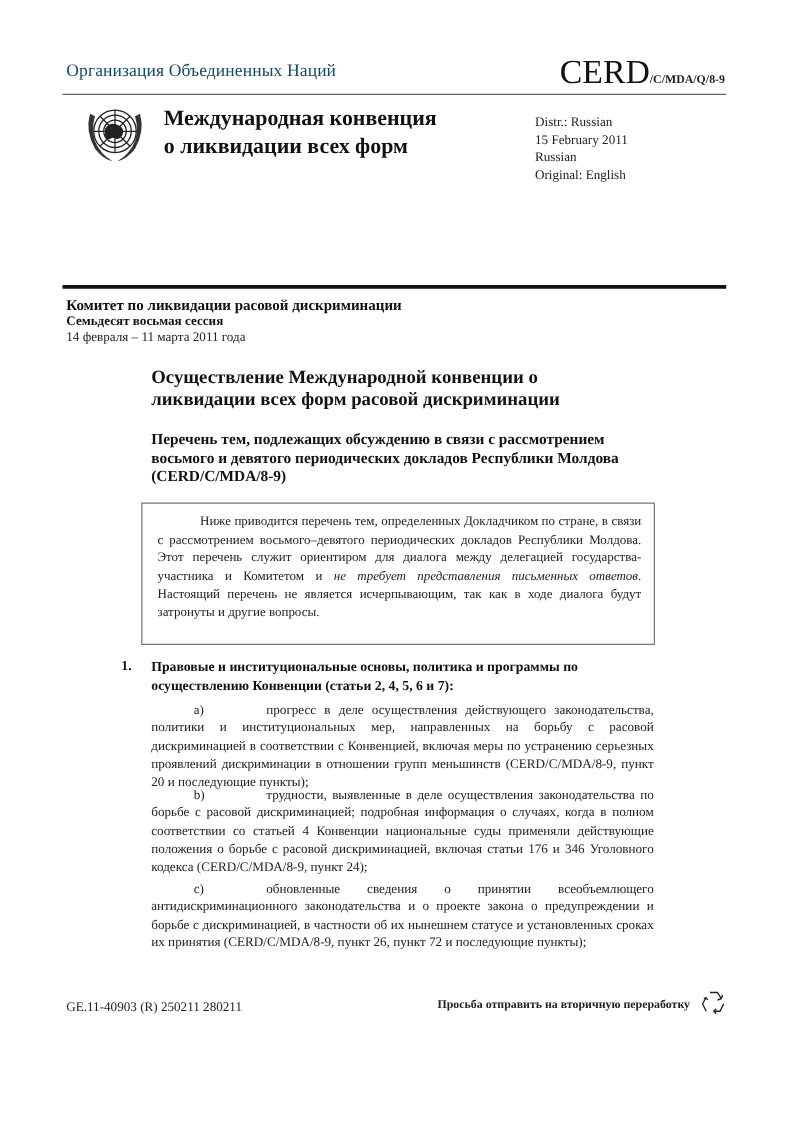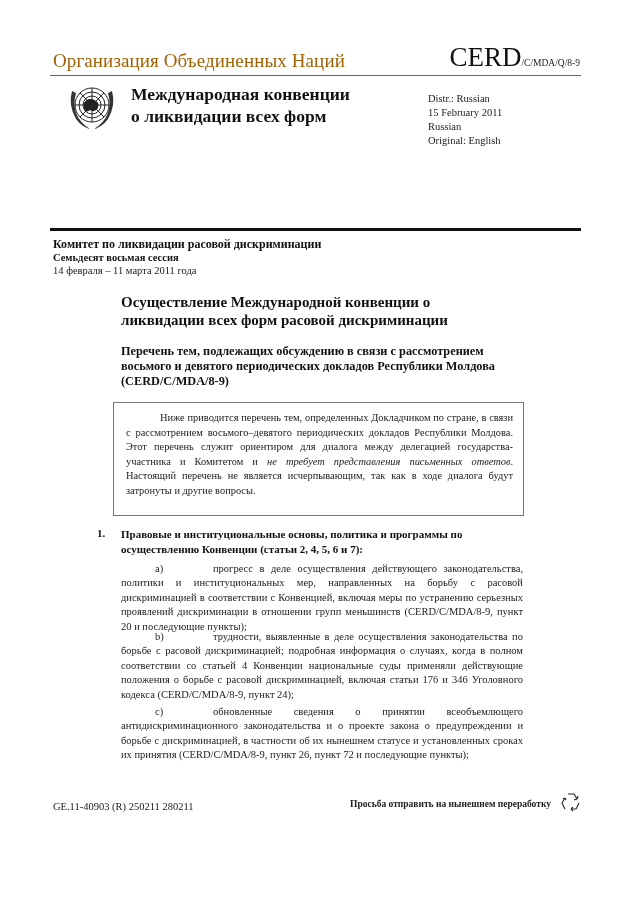--- a/index.html
+++ b/index.html
@@ -1,24 +1,24 @@
 <!DOCTYPE html>
 <html><head>
 <meta charset="utf-8">
 <style>
   html, body { margin: 0; padding: 0; background: #ffffff; }
   body { width: 640px; height: 905px; position: relative; overflow: hidden;
          font-family: "Liberation Serif", "DejaVu Serif", serif; color: #111; }
   .abs { position: absolute; }
 
   
-  .org-name { left: 53px; top: 50px; font-size: 19px; color: #a16207; letter-spacing: 0.1px; }
+  .org-name { left: 53px; top: 50px; font-size: 14px; color: #0c4a6e; letter-spacing: 0.1px; }
   .symbol { right: 60px; top: 42px; white-space: nowrap; }
   .symbol .big { font-size: 27px; color: #111; }
-  .symbol .small { font-size: 9.5px; color: #222; }
+  .symbol .small { font-size: 9.5px; color: #222; font-weight: bold; }
   .rule-top { left: 50px; top: 75px; width: 531px; height: 1px; background: #666; }
 
   .emblem { left: 64px; top: 79px; width: 56px; height: 56px; }
   .conv-title { left: 131px; top: 83px; font-size: 17.5px; font-weight: bold; line-height: 22px; color: #111; }
 
   .distr { left: 428px; top: 92px; font-size: 10.5px; line-height: 14px; color: #222; }
 
   .rule-thick { left: 50px; top: 228px; width: 531px; height: 2.5px; background: #111; }
 
   .committee { left: 53px; top: 237px; font-size: 12px; font-weight: bold; line-height: 14px; }
@@ -70,21 +70,21 @@
     </g>
     <path d="M20 24 q4 -6 10 -3 q6 2 4 8 q-3 5 -8 2 q-5 4 -6 -2z" fill="#222"></path>
     <g fill="#333">
       <path d="M8 12 q-4 14 4 28 q6 8 14 10 q-10 -6 -14 -16 q-3 -10 0 -20z"></path>
       <path d="M48 12 q4 14 -4 28 q-6 8 -14 10 q10 -6 14 -16 q3 -10 0 -20z"></path>
     </g>
   </svg>
 </div>
 
 <div class="abs conv-title">
-  <div>Международная конвенции</div>
+  <div>Международная конвенция</div>
   <div>о ликвидации всех форм</div>
 </div>
 
 <div class="abs distr">
   <div>Distr.: Russian</div>
   <div>15 February 2011</div>
   <div>Russian</div>
   <div>Original: English</div>
 </div>
 
@@ -108,21 +108,21 @@
   <span class="lbl">a)</span><span>прогресс в деле осуществления действующего законодательства, политики и институциональных мер, направленных на борьбу с расовой дискриминацией в соответствии с Конвенцией, включая меры по устранению серьезных проявлений дискриминации в отношении групп меньшинств (CERD/C/MDA/8-9, пункт 20 и последующие пункты);</span>
 </div>
 <div class="abs para para-b">
   <span class="lbl">b)</span><span>трудности, выявленные в деле осуществления законодательства по борьбе с расовой дискриминацией; подробная информация о случаях, когда в полном соответствии со статьей 4 Конвенции национальные суды применяли действующие положения о борьбе с расовой дискриминацией, включая статьи 176 и 346 Уголовного кодекса (CERD/C/MDA/8-9, пункт 24);</span>
 </div>
 <div class="abs para para-c">
   <span class="lbl">c)</span><span>обновленные сведения о принятии всеобъемлющего антидискриминационного законодательства и о проекте закона о предупреждении и борьбе с дискриминацией, в частности об их нынешнем статусе и установленных сроках их принятия (CERD/C/MDA/8-9, пункт 26, пункт 72 и последующие пункты);</span>
 </div>
 
 <div class="abs footer-code">GE.11-40903  (R)  250211  280211</div>
-<div class="abs footer-recycle">Просьба отправить на нынешнем переработку</div>
+<div class="abs footer-recycle">Просьба отправить на вторичную переработку</div>
 <div class="abs recycle-icon">
   <svg width="20" height="22" viewBox="0 0 20 22">
     <g fill="none" stroke="#222" stroke-width="1.1">
       <path d="M7 3 L13 3 L16 8"></path>
       <path d="M16 8 L13 9 M16 8 L17 5"></path>
       <path d="M18 12 L15 18 L10 18"></path>
       <path d="M10 18 L12 16 M10 18 L12 20"></path>
       <path d="M4 18 L1 12 L4 7"></path>
       <path d="M4 7 L2 8 M4 7 L5 9"></path>
     </g>

